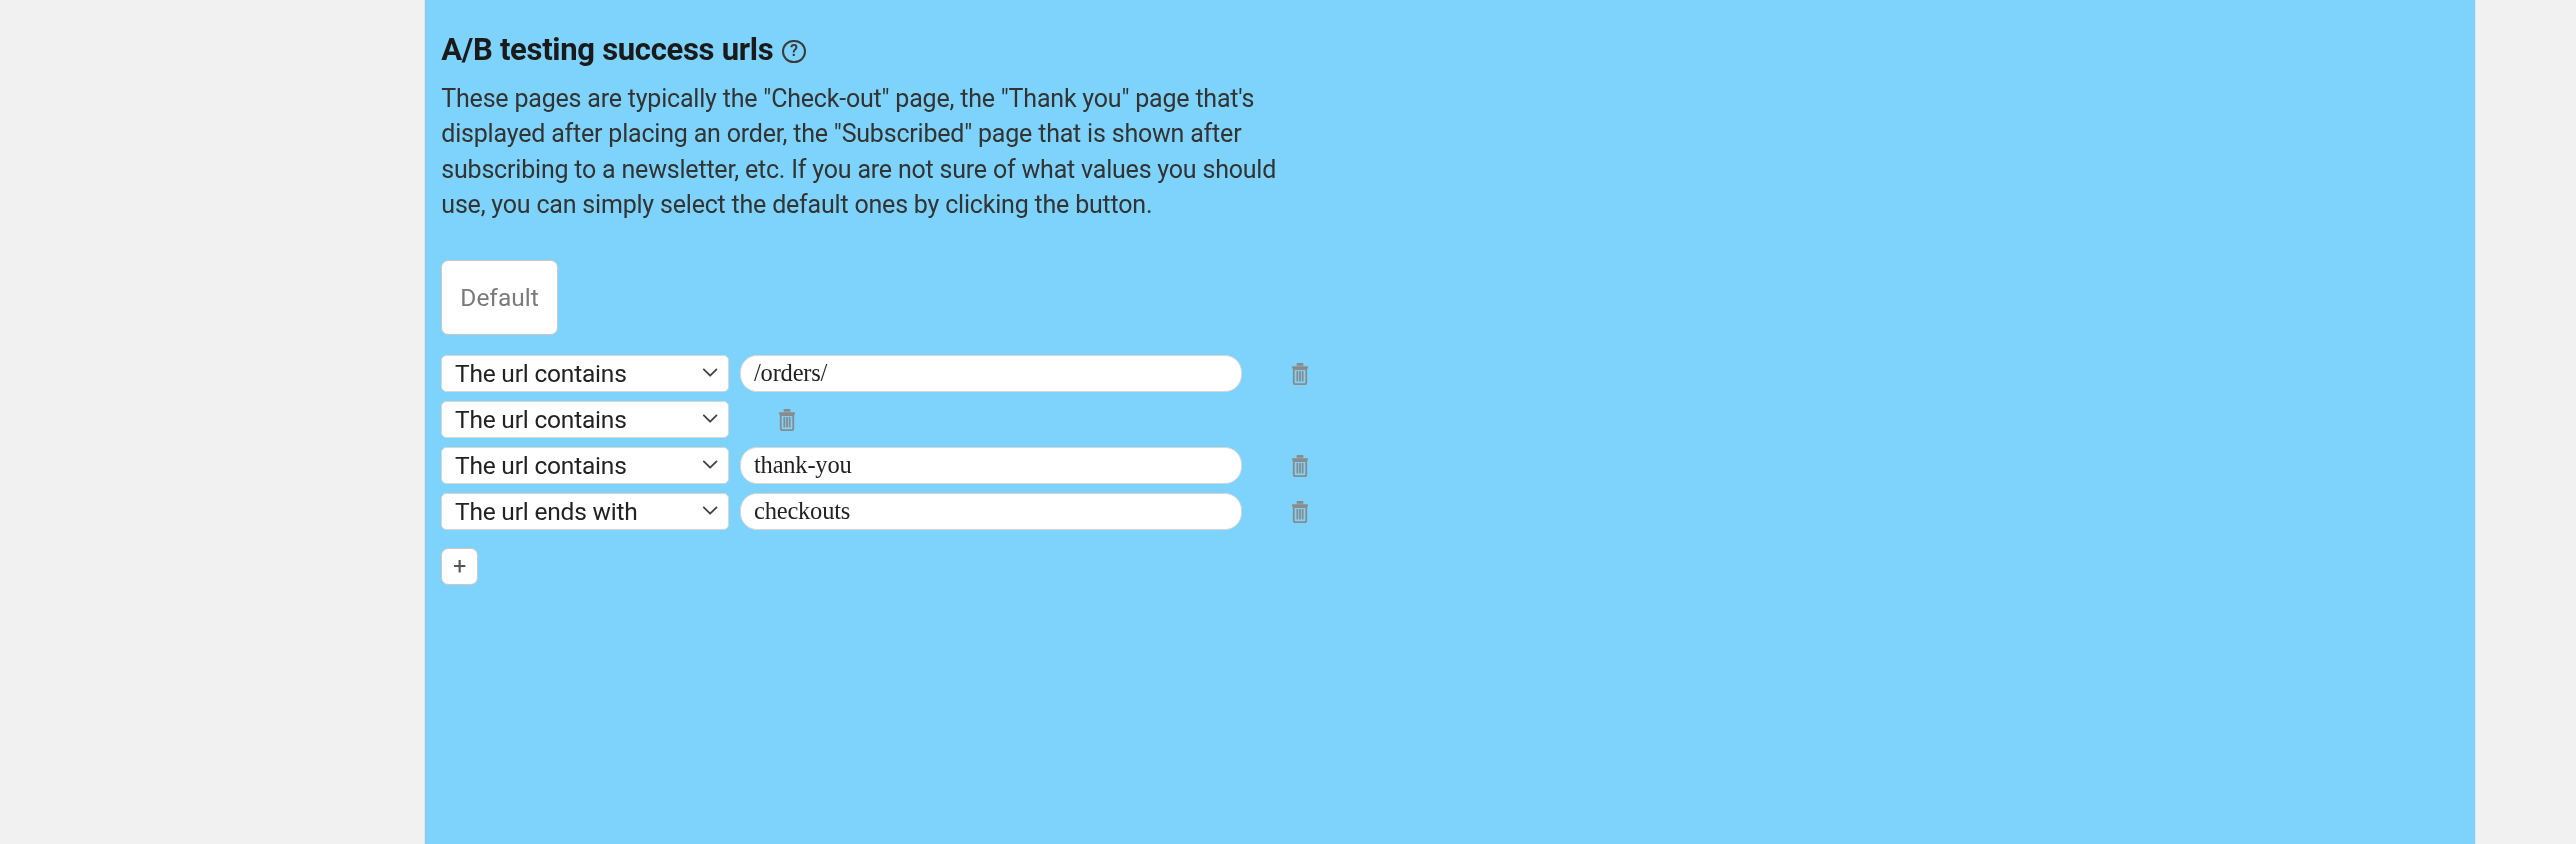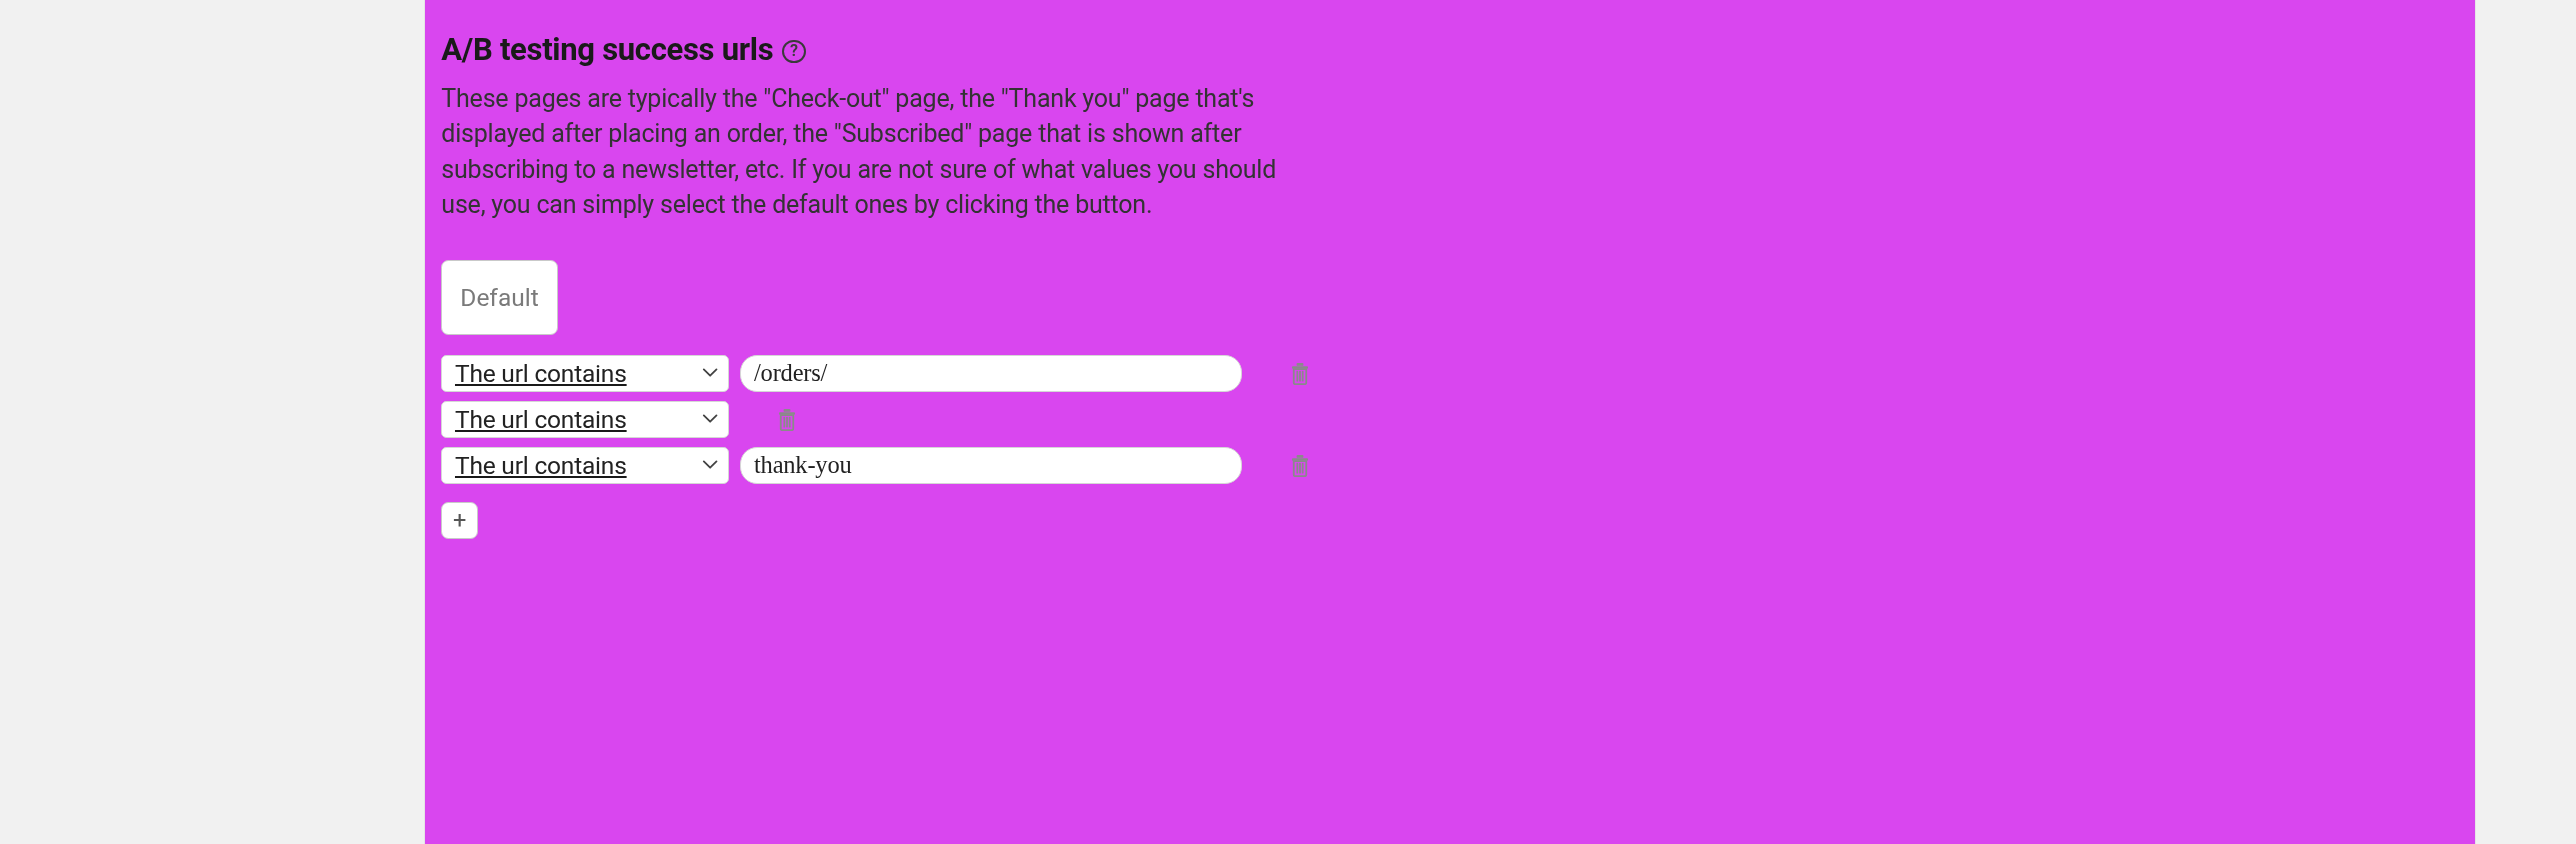--- a/index.html
+++ b/index.html
@@ -26,21 +26,21 @@
       background: #f1f1f1;
       flex-shrink: 0;
     }
     .card-wrapper {
       flex: 1;
       background: #f1f1f1;
       padding: 0 48px 0 48px;
       height: 100%;
     }
     .card {
-      background: #d946ef;
+      background: #7dd3fc;
       border-left: 0.9px solid #e5e5e5;
       border-right: 0.9px solid #e5e5e5;
       height: 100%;
       padding: 31px 0 0 0;
     }
     .content {
       padding: 0 0 0 16.3px;
     }
     .heading-row {
       display: flex;
@@ -95,21 +95,20 @@
     }
     .rule-row {
       display: flex;
       align-items: center;
       gap: 11px;
     }
     .select-wrap {
       position: relative;
       width: 288px;
       flex-shrink: 0;
-      text-decoration: underline;
     }
     .select-box {
       width: 100%;
       height: 37px;
       border: 0.9px solid #d6d6d6;
       border-radius: 5.4px;
       background: #fff;
       padding: 0 33px 0 12.7px;
       font-size: 24.5px;
       color: #222;
@@ -258,20 +257,45 @@
                       <rect x="3" y="6" width="18" height="2.6" rx="1" fill="#8a8a8a"></rect>
                       <rect x="8.2" y="2.2" width="7.6" height="3.2" rx="1" fill="#8a8a8a"></rect>
                       <path d="M5 9 H19 V24 A2 2 0 0 1 17 26 H7 A2 2 0 0 1 5 24 Z" stroke="#8a8a8a" stroke-width="2" fill="none"></path>
                       <line x1="9" y1="12" x2="9" y2="22" stroke="#8a8a8a" stroke-width="2" stroke-linecap="round"></line>
                       <line x1="12" y1="12" x2="12" y2="22" stroke="#8a8a8a" stroke-width="2" stroke-linecap="round"></line>
                       <line x1="15" y1="12" x2="15" y2="22" stroke="#8a8a8a" stroke-width="2" stroke-linecap="round"></line>
                     </svg>
                   </span>
                 </button>
               </div>
+              <div class="rule-row">
+                <div class="select-wrap">
+                  <div class="select-box">
+                    <span>The url ends with</span>
+                  </div>
+                  <span class="chevron">
+                    <svg width="16.3" height="11" viewBox="0 0 18 12" fill="none">
+                      <path d="M2 2L9 9L16 2" stroke="#444" stroke-width="2" stroke-linecap="round" stroke-linejoin="round"></path>
+                    </svg>
+                  </span>
+                </div>
+                <input class="value-input" type="text" value="checkouts" style="">
+                <button class="trash-btn">
+                  <span>
+                    <svg width="22" height="25" viewBox="0 0 24 28" fill="none">
+                      <rect x="3" y="6" width="18" height="2.6" rx="1" fill="#8a8a8a"></rect>
+                      <rect x="8.2" y="2.2" width="7.6" height="3.2" rx="1" fill="#8a8a8a"></rect>
+                      <path d="M5 9 H19 V24 A2 2 0 0 1 17 26 H7 A2 2 0 0 1 5 24 Z" stroke="#8a8a8a" stroke-width="2" fill="none"></path>
+                      <line x1="9" y1="12" x2="9" y2="22" stroke="#8a8a8a" stroke-width="2" stroke-linecap="round"></line>
+                      <line x1="12" y1="12" x2="12" y2="22" stroke="#8a8a8a" stroke-width="2" stroke-linecap="round"></line>
+                      <line x1="15" y1="12" x2="15" y2="22" stroke="#8a8a8a" stroke-width="2" stroke-linecap="round"></line>
+                    </svg>
+                  </span>
+                </button>
+              </div>
             </div>
           <button class="add-btn">
               <span>+</span>
             </button>
         </div>
 
       </div>
     </div>
   </div>
 

